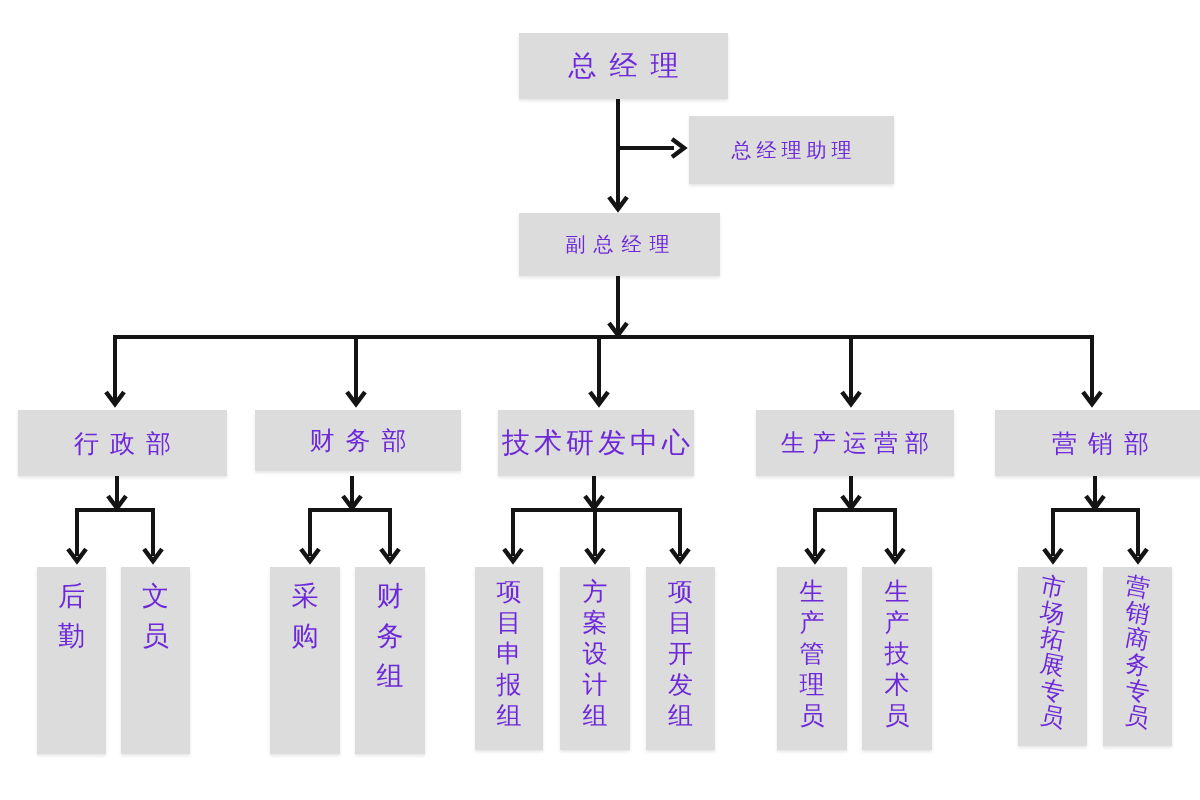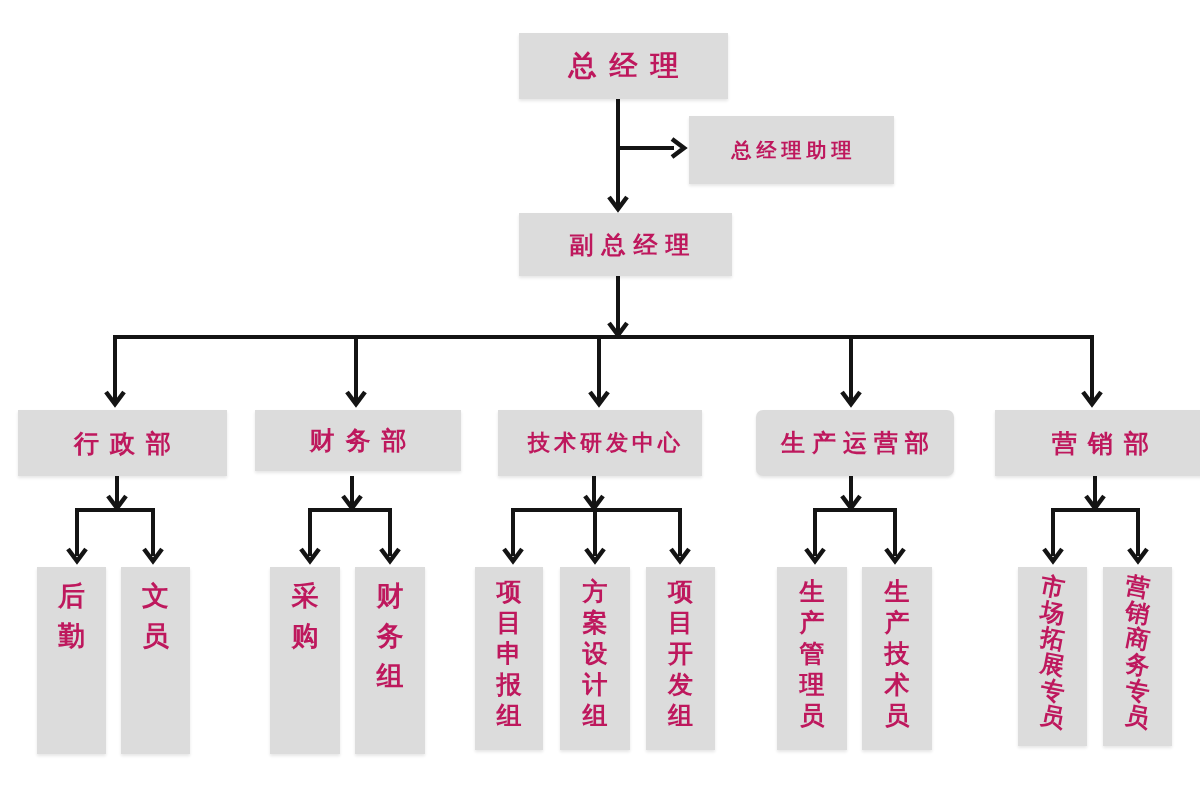--- a/index.html
+++ b/index.html
@@ -7,32 +7,32 @@
     position:relative;
     width:1200px;height:800px;
     background:#ffffff;
     font-family:"Liberation Sans","DejaVu Sans",sans-serif;
     overflow:hidden;
   }
   #connectors{position:absolute;left:0;top:0;}
   .node{
     position:absolute;
     background:#dcdcdc;
-    color:#be185d;
-    font-weight:700;
+    color:#6d28d9;
+    font-weight:400;
     box-shadow:0 2px 3px rgba(0,0,0,0.10);
   }
   
   .hnode{display:flex;align-items:center;justify-content:center;white-space:nowrap;}
   .h-root{font-size:28px;letter-spacing:13px;padding-left:13px;}
   .h-asst{font-size:20px;letter-spacing:5px;padding-left:5px;}
-  .h-dep {font-size:24px;letter-spacing:8px;padding-left:16px;}
+  .h-dep {font-size:20px;letter-spacing:8px;padding-left:4px;}
   .h-d3  {font-size:25px;letter-spacing:11px;padding-left:11px;}
-  .h-d6  {font-size:22px;letter-spacing:4px;padding-left:12px;}
-  .h-d5  {font-size:24px;letter-spacing:7px;padding-left:7px;border-radius:7px;}
+  .h-d6  {font-size:28px;letter-spacing:4px;padding-left:4px;}
+  .h-d5  {font-size:24px;letter-spacing:7px;padding-left:7px;}
   
   .vnode{text-align:center;}
   .vchar{display:block;line-height:1;text-align:center;}
   .v2{font-size:27px;padding-top:16px;}
   .v2 .vchar{margin-bottom:13px;}
   .v5{font-size:25px;padding-top:12px;}
   .v5 .vchar{margin-bottom:6px;}
   .v6{font-size:24px;padding-top:8px;}
   .v6 .vchar{margin-bottom:2px;}
   .tilt .vchar{transform:rotate(11deg);}

